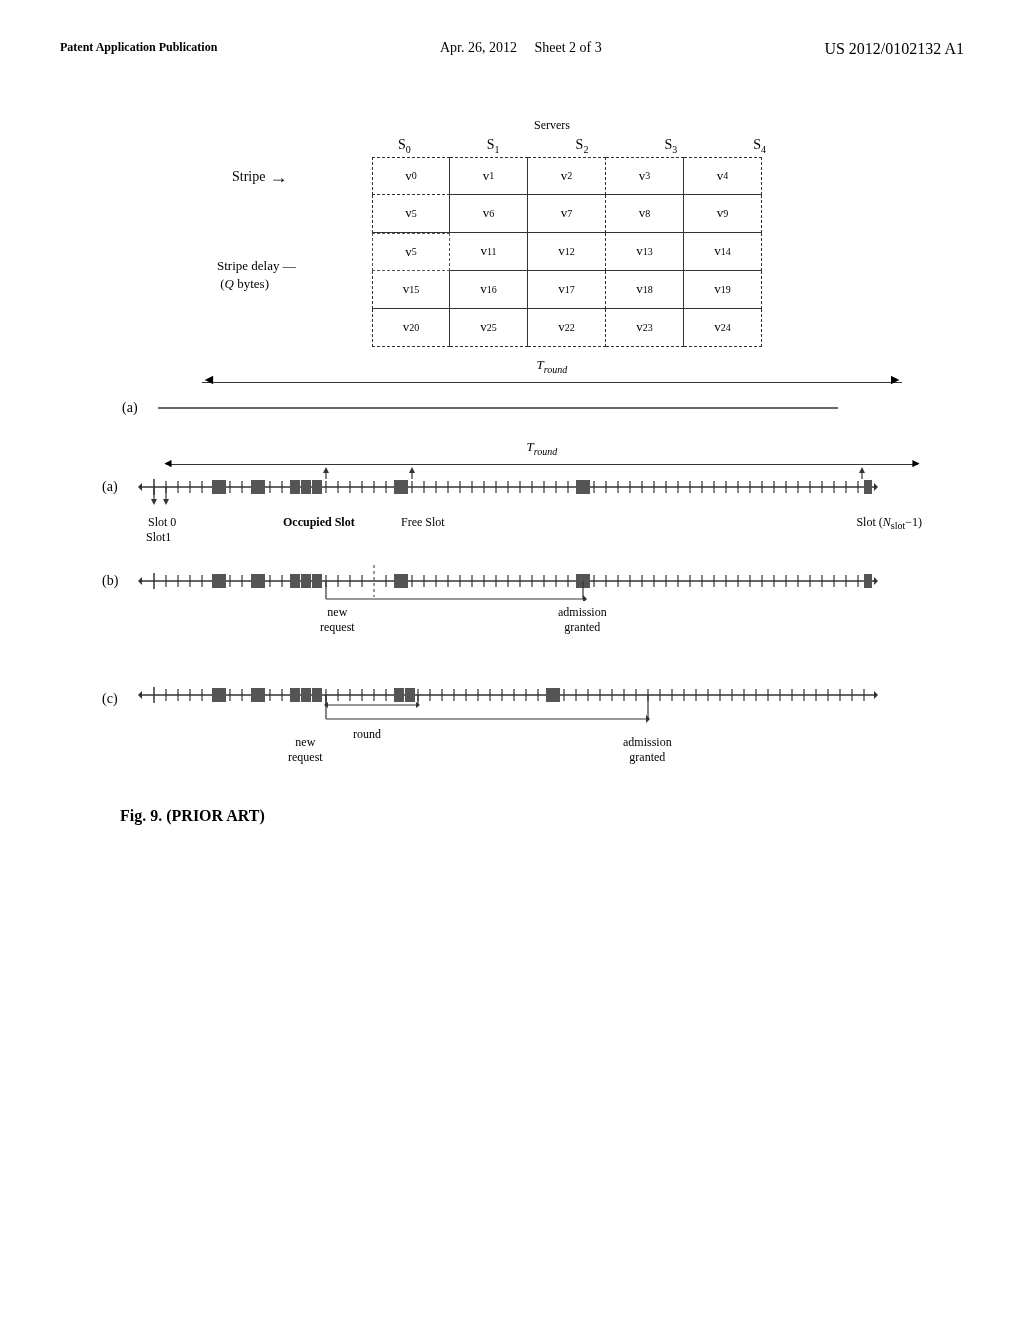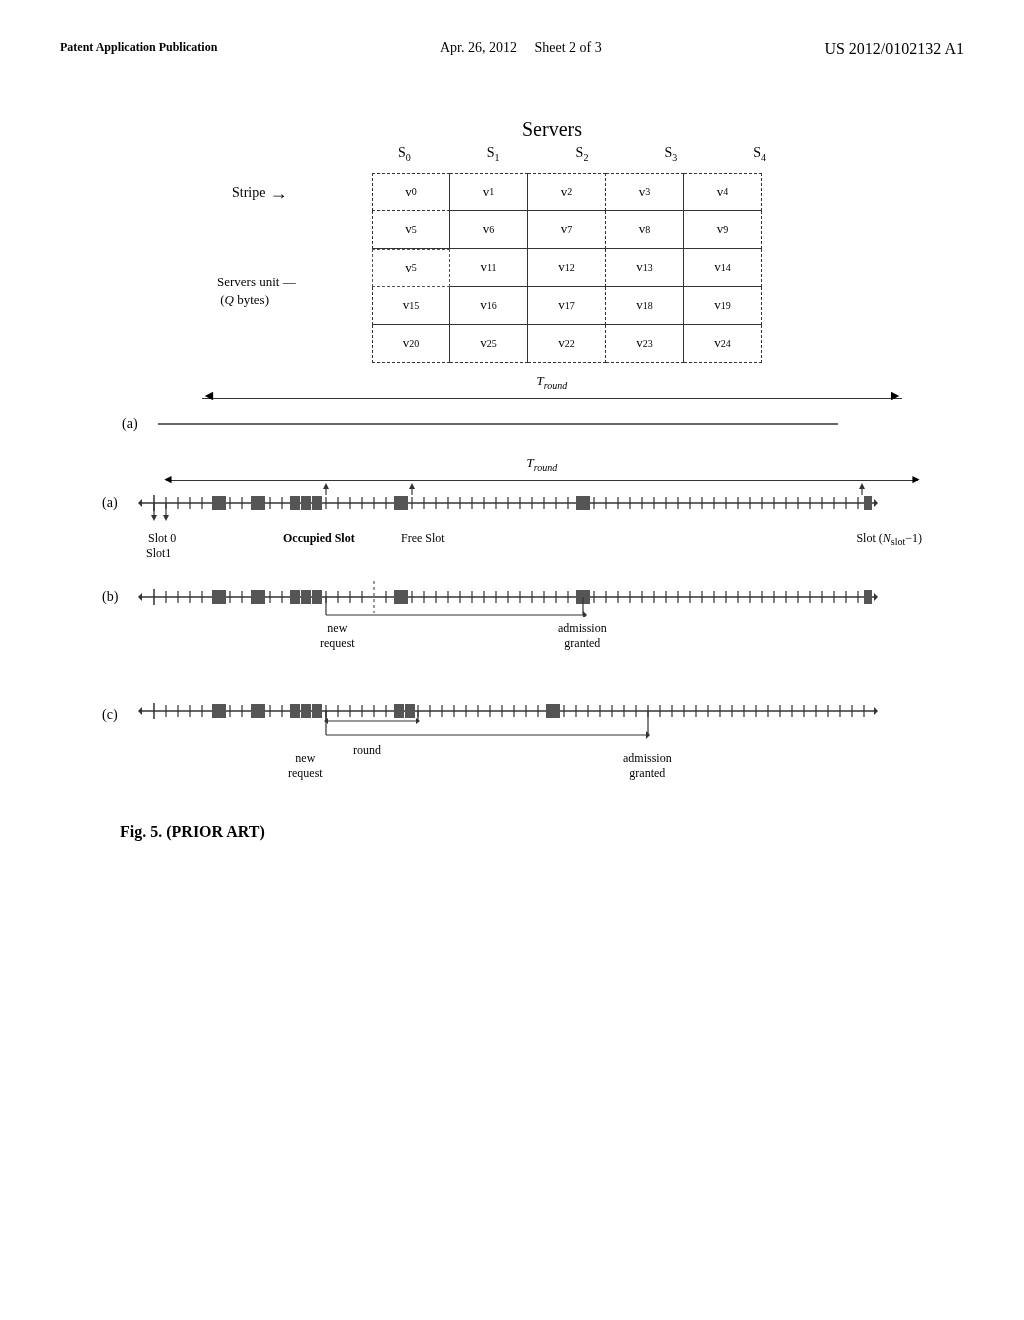--- a/index.html
+++ b/index.html
@@ -46,39 +46,39 @@
       <span>Apr. 26, 2012</span>
       &nbsp;&nbsp;&nbsp;
       <span>Sheet 2 of 3</span>
     </div>
     <div class="header-right">US 2012/0102132 A1</div>
   </div>
 
   <div style="display:flex; flex-direction:column; align-items:center; margin-bottom: 10px;">
     <div style="position:relative; width:560px;">
 
-      <div style="text-align:center; margin-left:80px; font-size:20px; margin-bottom:4px;">Servers</div>
-
-      <div style="display:flex; margin-left:140px; margin-bottom:10px;gap:24px;">
+      <div style="text-align:center; margin-left:80px; font-size:12px; margin-bottom:4px;">Servers</div>
+
+      <div style="display:flex; margin-left:140px; margin-bottom:2px;gap:24px;">
         <div style="width:78px; text-align:center; font-size:14px;">S<sub>0</sub></div>
         <div style="width:78px; text-align:center; font-size:14px;">S<sub>1</sub></div>
         <div style="width:78px; text-align:center; font-size:14px;">S<sub>2</sub></div>
         <div style="width:78px; text-align:center; font-size:14px;">S<sub>3</sub></div>
         <div style="width:78px; text-align:center; font-size:14px;">S<sub>4</sub></div>
       </div>
 
       <div style="position:relative; display:flex; flex-direction:column; margin-left:140px;">
 
         <div style="position:absolute; left:-140px; top:10px; font-size:14px; display:flex; align-items:center; gap:4px;">
           <span>Stripe</span>
           <span style="font-size:18px;">→</span>
         </div>
 
         <div style="position:absolute; left:-155px; top:100px; font-size:13px; text-align:left; line-height:1.4;">
-          <span>Servers unit —</span><br>
+          <span>Stripe delay —</span><br>
           <span>&nbsp;(<i>Q</i> bytes)</span>
         </div>
 
         <div style="display:flex;">
 
           <div style="width:78px; height:38px; border:1px solid #333; border-style: dashed solid dashed dashed; display:flex; align-items:center; justify-content:center; font-size:13px;">v<sub>0</sub></div>
           <div style="width:78px; height:38px; border:1px solid #333; border-top: 1px dashed #333; border-right:1px solid #333; border-bottom:1px solid #333; border-left:none; display:flex; align-items:center; justify-content:center; font-size:13px;">v<sub>1</sub></div>
           <div style="width:78px; height:38px; border:1px solid #333; border-top: 1px dashed #333; border-right:1px dashed #333; border-left:none; display:flex; align-items:center; justify-content:center; font-size:13px;">v<sub>2</sub></div>
           <div style="width:78px; height:38px; border:1px solid #333; border-top: 1px dashed #333; border-left:none; display:flex; align-items:center; justify-content:center; font-size:13px;">v<sub>3</sub></div>
           <div style="width:78px; height:38px; border:1px solid #333; border-top: 1px dashed #333; border-right:1px dashed #333; border-left:none; display:flex; align-items:center; justify-content:center; font-size:13px;">v<sub>4</sub></div>
@@ -415,16 +415,16 @@
 
     <div style="position:relative; height:60px; margin-left:36px; font-size:12px;">
       <div style="position:absolute; left:150px; top:8px; text-align:center; line-height:1.3;">new<br>request</div>
       <div style="position:absolute; left:215px; top:0; text-align:center; line-height:1.3;">round</div>
       <div style="position:absolute; left:485px; top:8px; text-align:center; line-height:1.3;">admission<br>granted</div>
     </div>
 
   </div>
 
   <div style="margin-left: 60px; margin-top: 20px;">
-    <strong>Fig. 5. (PRIOR ART)</strong>
+    <strong>Fig. 9. (PRIOR ART)</strong>
   </div>
 
 </div>
 
 </body></html>

